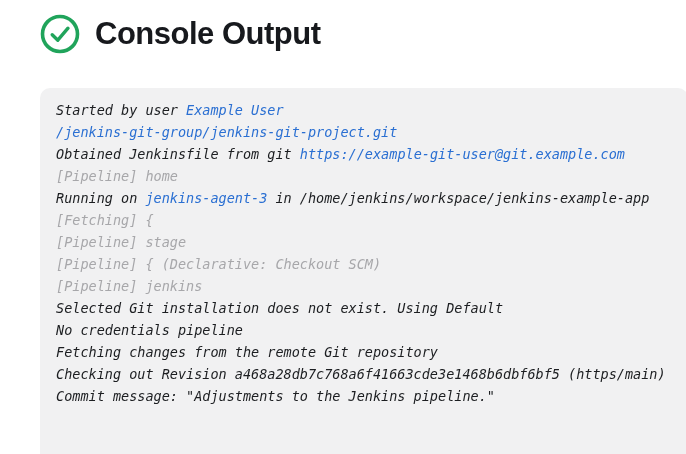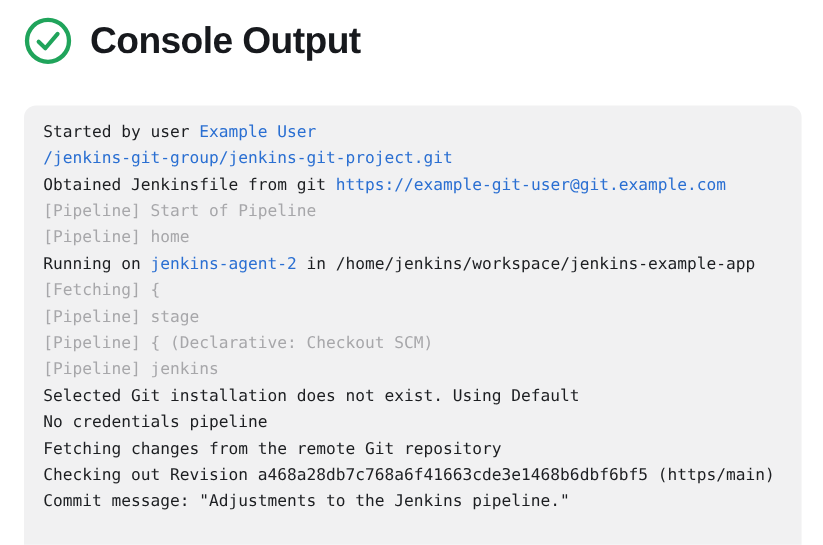--- a/index.html
+++ b/index.html
@@ -9,21 +9,21 @@
     --console-bg: #f1f1f2;
     --text: #1c1e21;
   }
   * { margin: 0; padding: 0; box-sizing: border-box; }
   html, body {
     width: 686px; height: 454px;
     background: #ffffff;
     overflow: hidden;
     font-family: "Liberation Sans", sans-serif;
   }
-  .page { position: relative; width: 562px; height: 454px; }
+  .page { position: relative; width: 562px; height: 454px; margin-left: 20px; }
   .header {
     position: absolute;
     left: 20px; top: 14px;
     display: flex;
     align-items: center;
     gap: 15px;
   }
   .status-icon {
     width: 40px; height: 40px;
     display: inline-flex;
@@ -43,21 +43,21 @@
     height: 390px; 
     background: var(--console-bg);
     border-radius: 10px;
     padding: 11px 16px;
     font-family: "DejaVu Sans Mono", monospace;
     font-size: 13.5px;
     line-height: 22px;
     color: var(--text);
     overflow: hidden;
   }
-  .console-line { white-space: pre; }
+  .console-line { white-space: pre; font-style: italic; }
   .seg-plain { color: var(--text); }
   .seg-muted { color: var(--muted); }
   .seg-link  { color: var(--link); text-decoration: none; cursor: pointer; }
 </style>
 </head>
 <body>
 
 <div class="page">
   <header class="header">
     <span class="status-icon">
@@ -66,23 +66,22 @@
         <polyline points="12.2,20.8 17.8,26.2 28,14.2" fill="none" stroke="var(--green)" stroke-width="3.4" stroke-linecap="round" stroke-linejoin="round"></polyline>
       </svg>
     </span>
     <h1 class="title">Console Output</h1>
   </header>
 
   <div class="console">
       <div class="console-line"><span class="seg-plain">Started by user </span><a class="seg-link">Example User</a></div>
       <div class="console-line"><a class="seg-link">/jenkins-git-group/jenkins-git-project.git</a></div>
       <div class="console-line"><span class="seg-plain">Obtained Jenkinsfile from git </span><a class="seg-link">https://example-git-user@git.example.com</a></div>
-      <div class="console-line"><span class="seg-muted">[Pipeline] Start of Pipeline</span></div>
       <div class="console-line"><span class="seg-muted">[Pipeline] home</span></div>
-      <div class="console-line"><span class="seg-plain">Running on </span><a class="seg-link">jenkins-agent-2</a><span class="seg-plain"> in /home/jenkins/workspace/jenkins-example-app</span></div>
+      <div class="console-line"><span class="seg-plain">Running on </span><a class="seg-link">jenkins-agent-3</a><span class="seg-plain"> in /home/jenkins/workspace/jenkins-example-app</span></div>
       <div class="console-line"><span class="seg-muted">[Fetching] {</span></div>
       <div class="console-line"><span class="seg-muted">[Pipeline] stage</span></div>
       <div class="console-line"><span class="seg-muted">[Pipeline] { (Declarative: Checkout SCM)</span></div>
       <div class="console-line"><span class="seg-muted">[Pipeline] jenkins</span></div>
       <div class="console-line"><span class="seg-plain">Selected Git installation does not exist. Using Default</span></div>
       <div class="console-line"><span class="seg-plain">No credentials pipeline</span></div>
       <div class="console-line"><span class="seg-plain">Fetching changes from the remote Git repository</span></div>
       <div class="console-line"><span class="seg-plain">Checking out Revision a468a28db7c768a6f41663cde3e1468b6dbf6bf5 (https/main)</span></div>
       <div class="console-line"><span class="seg-plain">Commit message: "Adjustments to the Jenkins pipeline."</span></div>
     </div>

